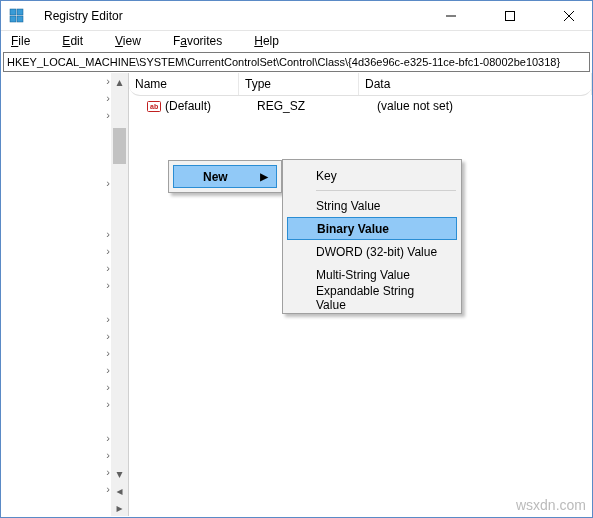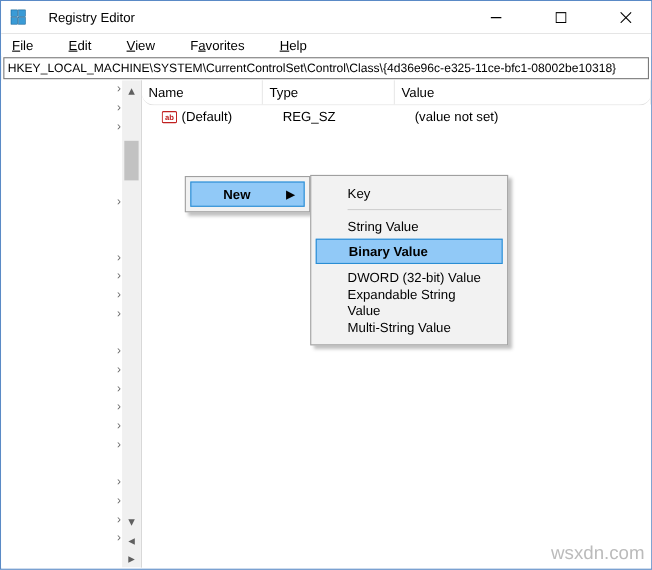--- a/index.html
+++ b/index.html
@@ -201,21 +201,21 @@
   }
   .ctx-sep {
     height: 1px;
     background: #d0d0d0;
     margin: 3px 2px 3px 30px;
   }
   .watermark {
     position: absolute;
     right: 6px; bottom: 4px;
     color: #bbb;
-    font-size: 17px;
+    font-size: 14px;
   }
 </style>
 </head>
 <body>
 
 <div class="titlebar">
   <span class="icon">
     <svg viewBox="0 0 16 16" width="16" height="16">
       <rect x="1" y="1" width="6" height="6" fill="#3a9bd6" stroke="#0a5a90" stroke-width="0.5"></rect>
       <rect x="8" y="1" width="6" height="6" fill="#3a9bd6" stroke="#0a5a90" stroke-width="0.5"></rect>
@@ -326,21 +326,21 @@
       <div class="arrow right">▸</div>
     </div>
   </div>
 
   <div class="splitter-dots"></div>
 
   <div class="listpane">
     <div class="list-head">
       <div class="col col-name">Name</div>
       <div class="col col-type">Type</div>
-      <div class="col col-data">Value</div>
+      <div class="col col-data">Data</div>
     </div>
     <div class="list-row">
       <div class="cell col-name">
         <span class="reg-icon">
           <svg viewBox="0 0 14 14" width="14" height="14">
             <rect x="0.5" y="2.5" width="13" height="10" rx="1" fill="#fff" stroke="#c02020"></rect>
             <text x="3" y="10" font-size="7" fill="#c02020" font-weight="bold">ab</text>
           </svg>
         </span>
         <span>(Default)</span>
@@ -369,21 +369,21 @@
     <div class="ctxitem">
       <span>String Value</span>
     </div>
     <div class="ctxitem hl">
       <span>Binary Value</span>
     </div>
     <div class="ctxitem">
       <span>DWORD (32-bit) Value</span>
     </div>
     <div class="ctxitem">
+      <span>Multi-String Value</span>
+    </div>
+    <div class="ctxitem">
       <span>Expandable String Value</span>
     </div>
-    <div class="ctxitem">
-      <span>Multi-String Value</span>
-    </div>
   </div>
 </div>
 
 <div class="watermark">wsxdn.com</div>
 
 </body></html>

